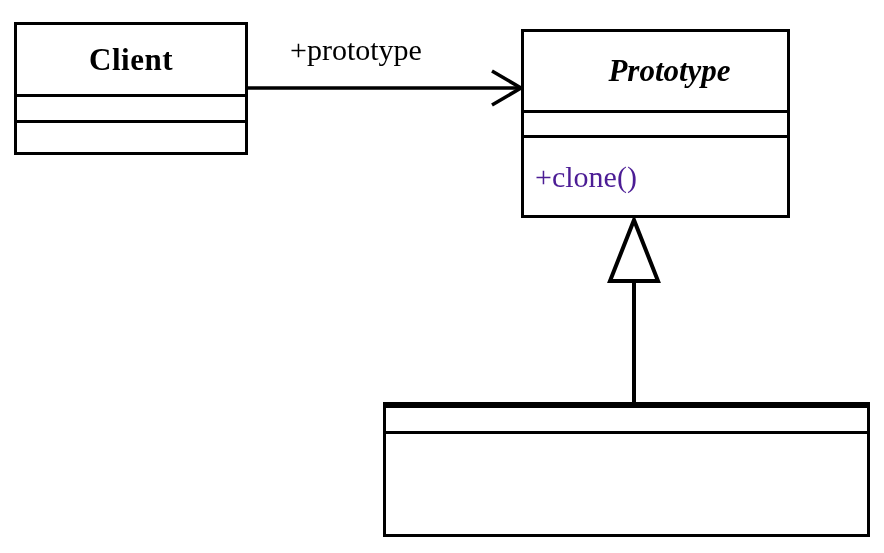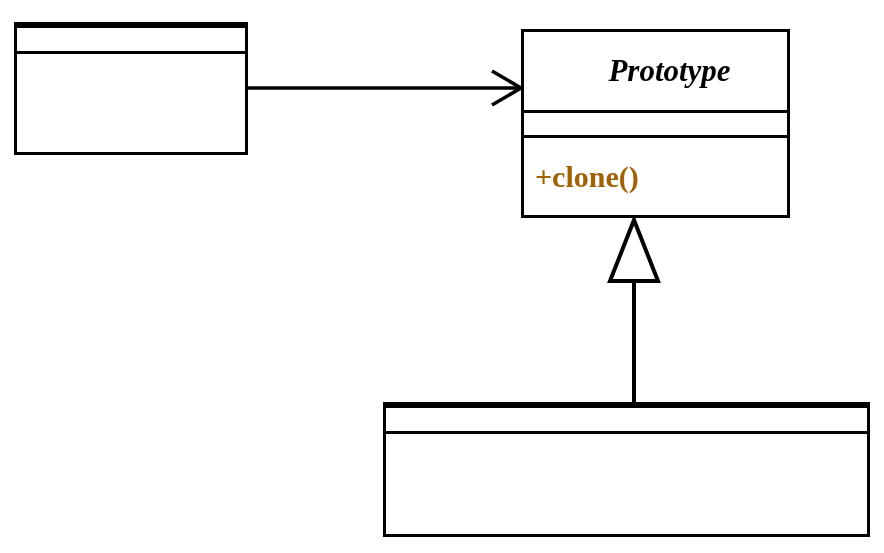--- a/index.html
+++ b/index.html
@@ -57,23 +57,23 @@
     padding-left: 28px;
   }
   .uml-name.concrete {
     font-style: normal;
     font-weight: bold;
   }
   .uml-member {
     display: flex;
     align-items: center;
     justify-content: flex-start;
-    color: #a16207;
+    color: #4c1d95;
     white-space: nowrap;
-    font-weight: bold;
+    font-weight: normal;
     font-style: normal;
   }
 
   
   #class-client {
     left: 14px;
     top: 22px;
     width: 234px;
     height: 133px;
   }
@@ -129,29 +129,31 @@
       <polyline points="492,71 521,88 492,105" fill="none" stroke="#000000" stroke-width="3.5" stroke-linecap="butt" stroke-linejoin="miter"></polyline>
     </g>
 
     <g>
       <line x1="634" y1="282" x2="634" y2="402" stroke="#000000" stroke-width="4"></line>
       <polygon points="634,220 658,281 610,281" fill="#ffffff" stroke="#000000" stroke-width="4" stroke-linejoin="miter"></polygon>
     </g>
   </svg>
 
   <div class="uml-box" id="class-client">
+    <div class="uml-compartment uml-name concrete c-name">Client</div>
     <div class="uml-compartment divided uml-member c-attrs"></div>
     <div class="uml-compartment divided uml-member c-ops"></div>
   </div>
 
   <div class="uml-box" id="class-prototype">
     <div class="uml-compartment uml-name abstract p-name">Prototype</div>
     <div class="uml-compartment divided uml-member p-attrs"></div>
     <div class="uml-compartment divided uml-member p-ops">+clone()</div>
   </div>
 
   <div class="uml-box" id="class-concrete-prototype">
     <div class="uml-compartment divided uml-member cp-attrs"></div>
     <div class="uml-compartment divided uml-member cp-ops"></div>
   </div>
 
+  <div class="edge-label" id="label-prototype-role">+prototype</div>
 
 </div>
 
 </body></html>

